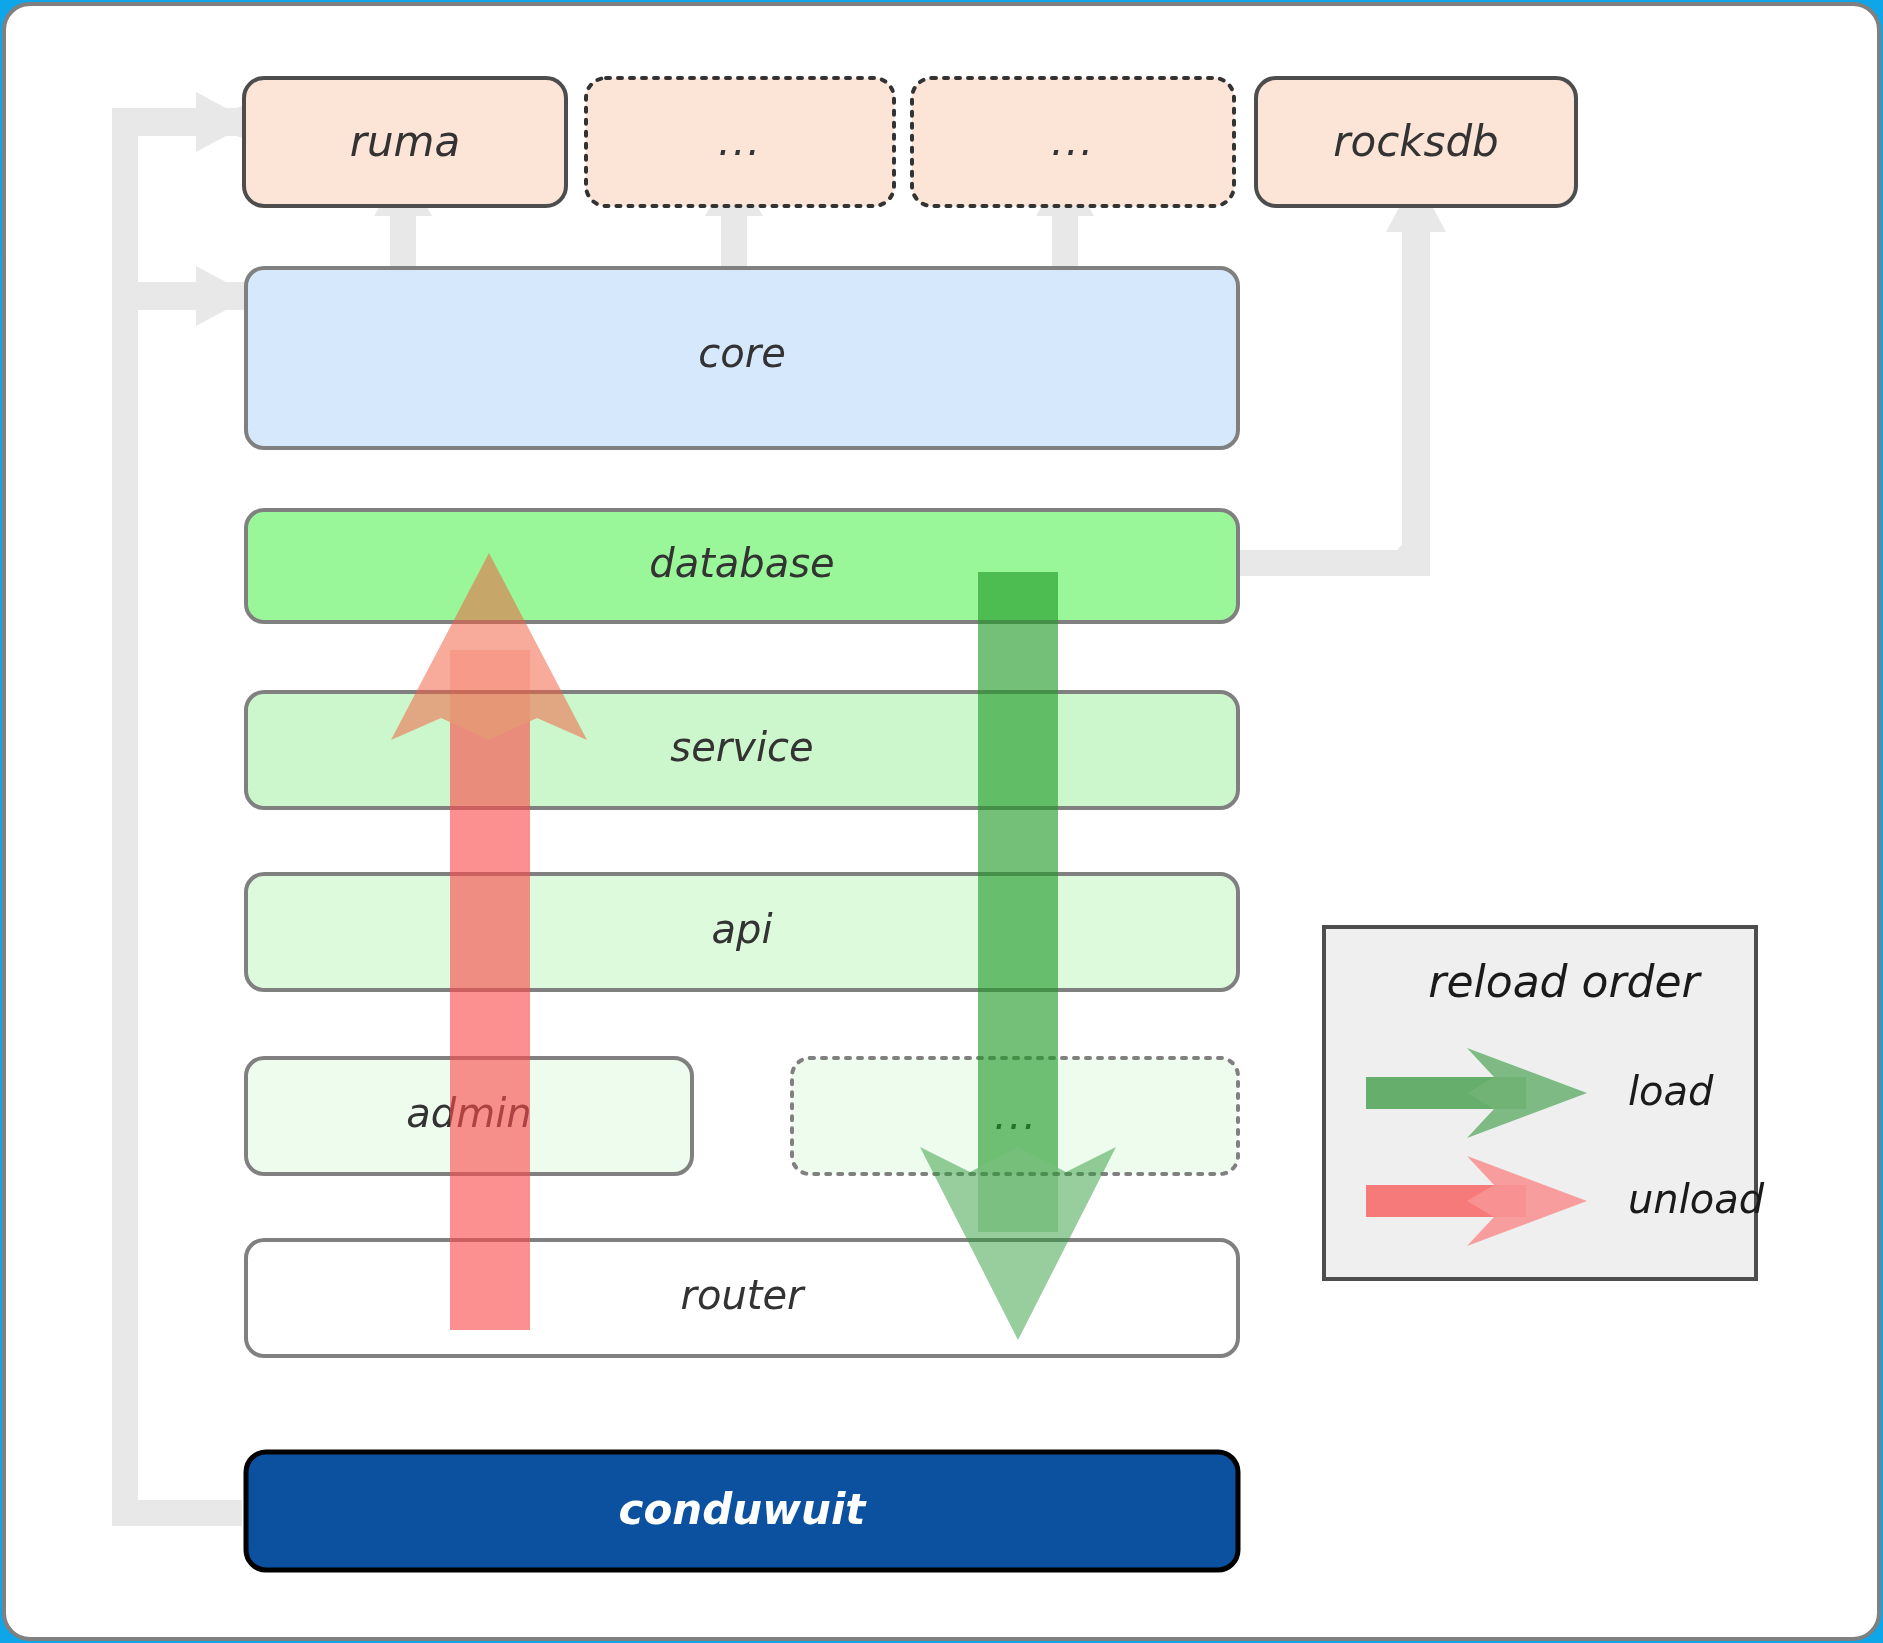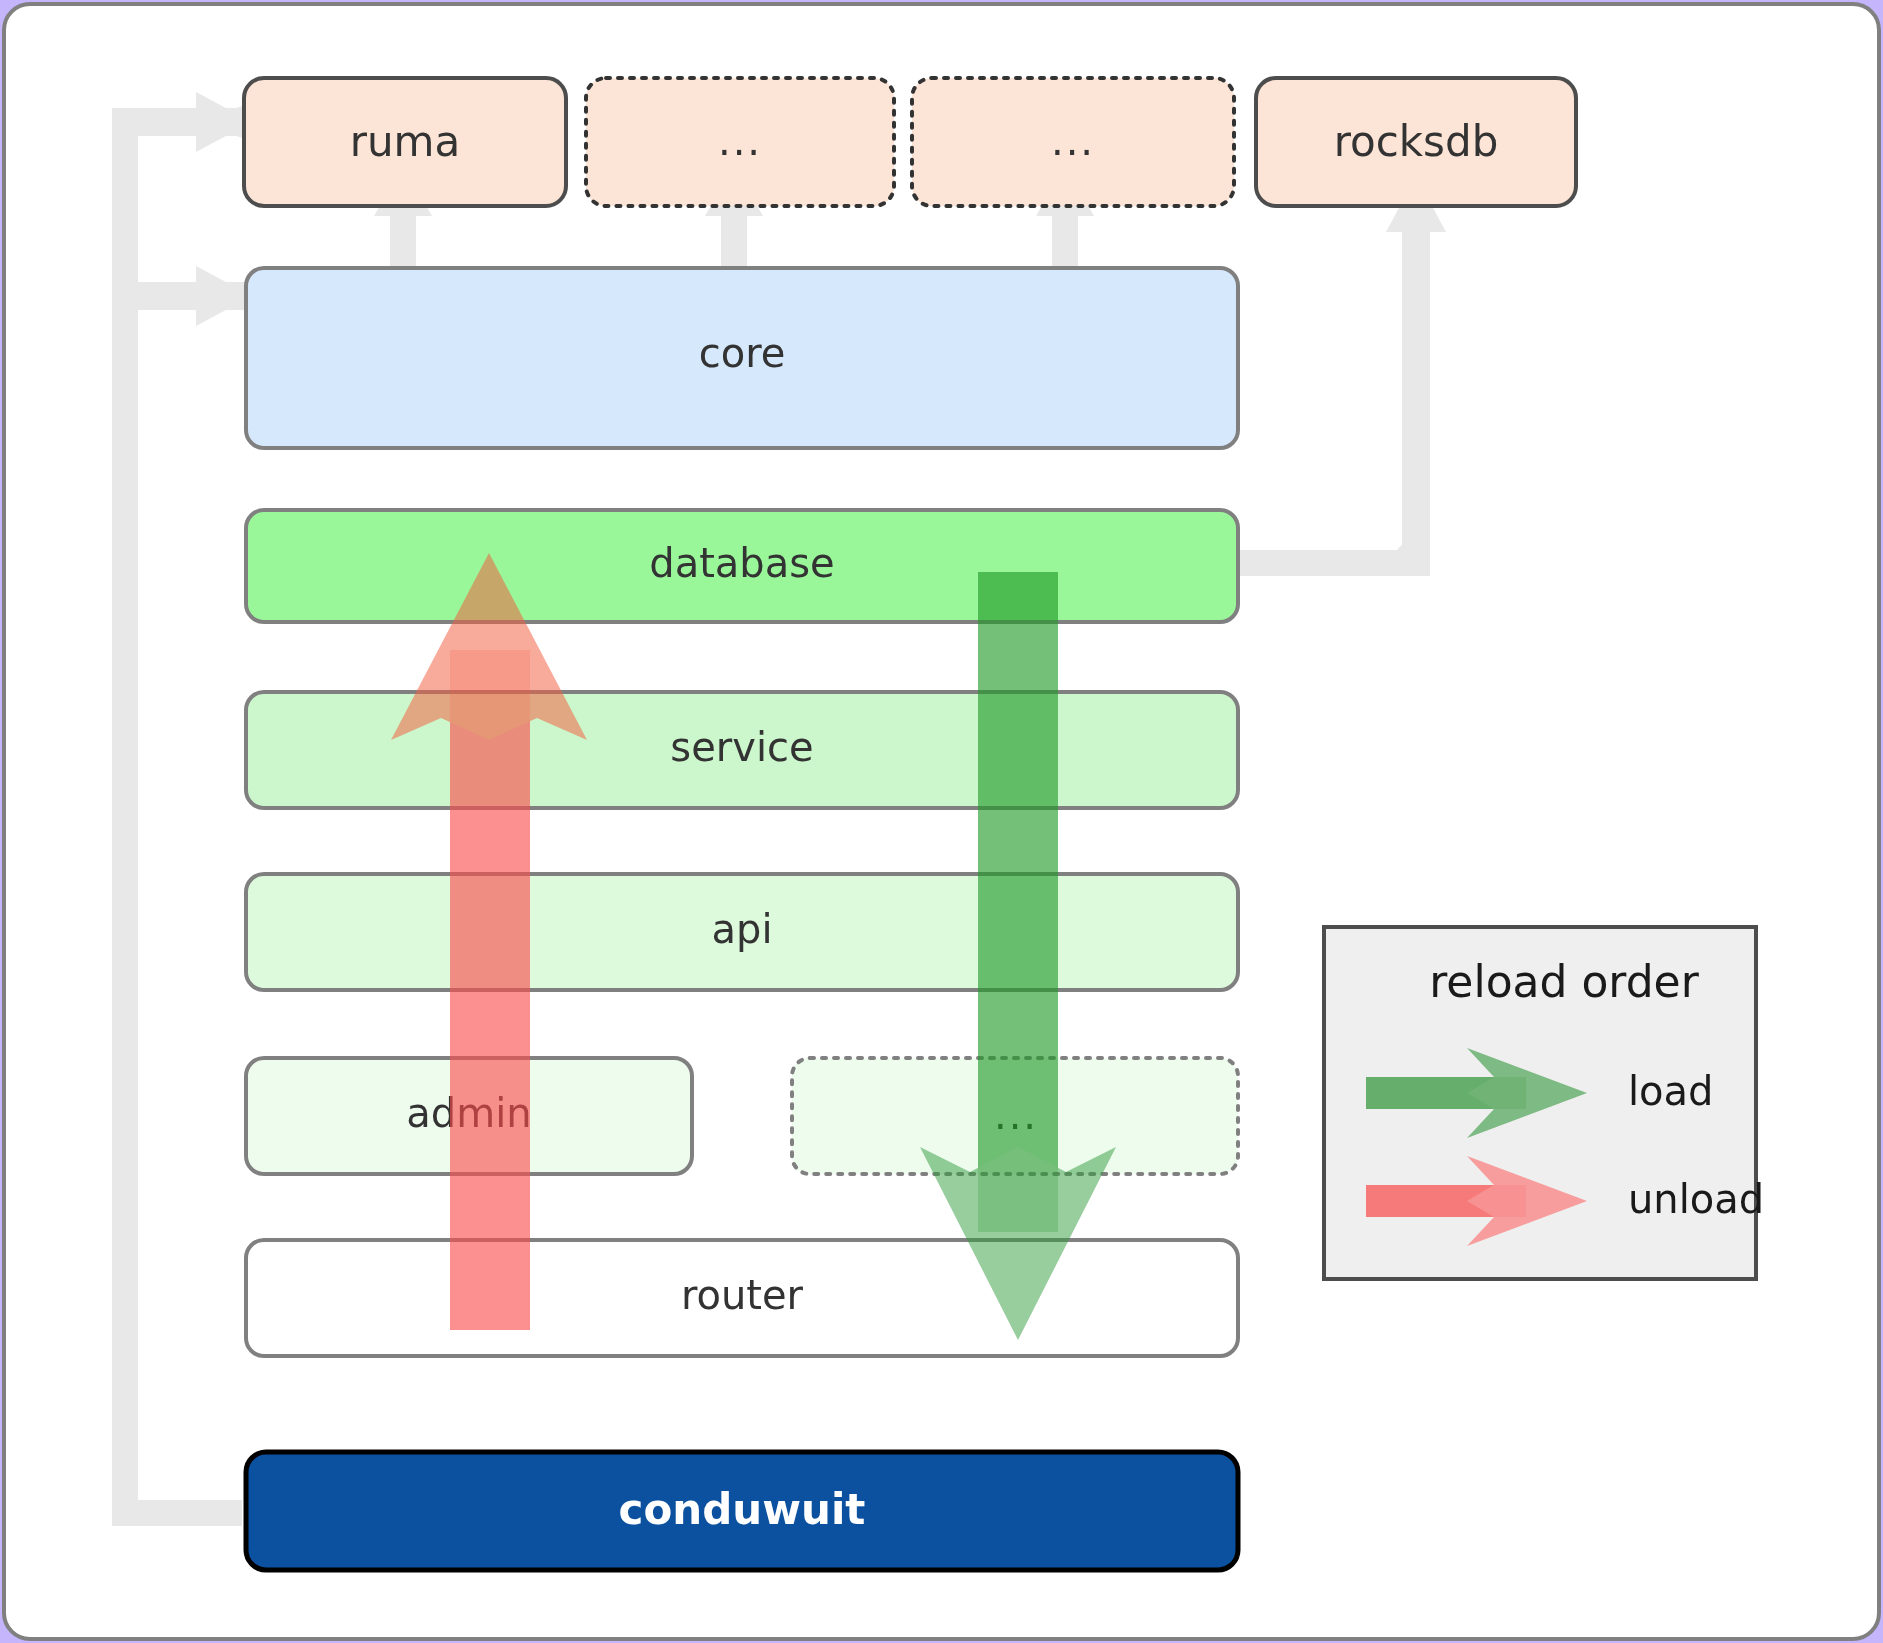--- a/index.html
+++ b/index.html
@@ -5,22 +5,23 @@
   html, body {
     margin: 0;
     padding: 0;
     background: #ffffff;
     font-family: "DejaVu Sans", "Liberation Sans", sans-serif;
   }
   #stage {
     position: relative;
     width: 1883px;
     height: 1643px;
-    background: #c4b5fd;
+    background: #0ea5e9;
     overflow: hidden;
+    font-style: italic;
   }
   svg#diagram {
     position: absolute;
     top: 0;
     left: 0;
     width: 1883px;
     height: 1643px;
     display: block;
   }
   .box-label {

